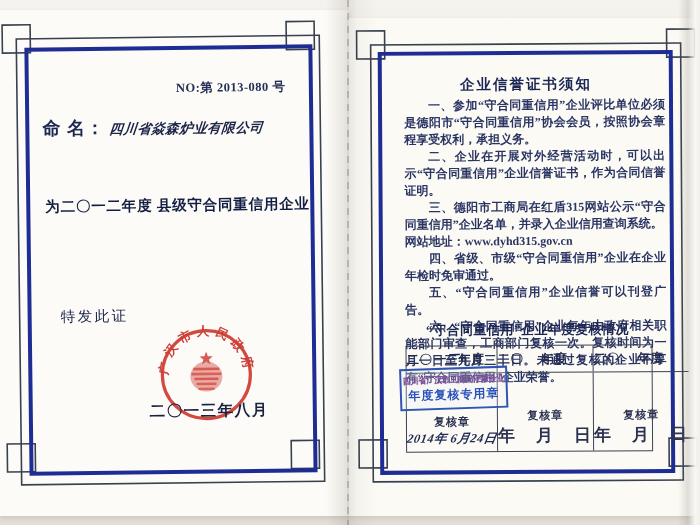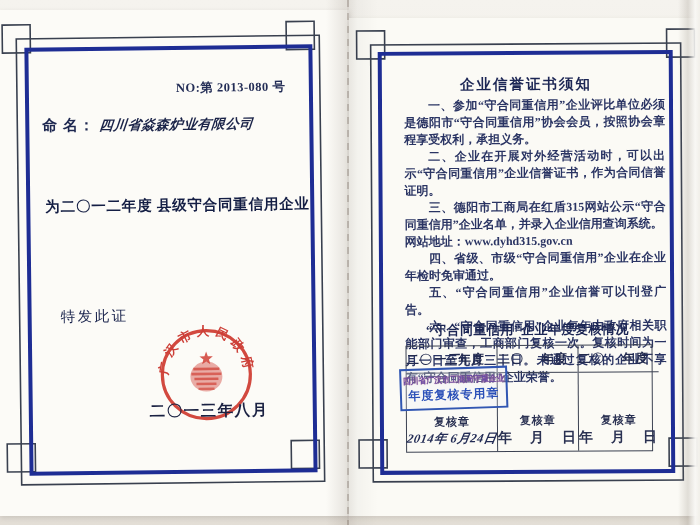--- a/index.html
+++ b/index.html
@@ -13,21 +13,21 @@
   #paper-left{left:0;top:10px;width:349px;height:506px;box-shadow:0 2px 5px rgba(90,80,70,.18);}
   #paper-right{left:349px;top:18px;width:349px;height:498px;background:#fbfaf5;box-shadow:0 2px 5px rgba(90,80,70,.15);}
   .page-inner{position:absolute;left:0;top:0;right:0;bottom:0;}
   #left-inner{transform:rotate(-0.7deg);}
   #right-inner{transform:rotate(-0.35deg);}
   svg.frame{position:absolute;left:0;top:0;}
 
   
   .serial{position:absolute;left:178px;top:70px;font-size:12.5px;color:#232d56;letter-spacing:.5px;font-weight:bold;}
   .name-row{position:absolute;left:44px;top:105px;color:#1d2750;white-space:nowrap;}
-  .name-label{font-size:15px;font-weight:bold;letter-spacing:1px;margin-top:21px;}
+  .name-label{font-size:18px;font-weight:bold;letter-spacing:1px;margin-top:21px;}
   .company{font-size:13.5px;font-weight:bold;font-style:italic;letter-spacing:.5px;color:#1a2348;transform:skewX(-6deg);display:inline-block;}
   .award{position:absolute;left:46px;top:186px;width:272px;font-size:14.5px;font-weight:bold;letter-spacing:.8px;color:#141e44;white-space:nowrap;}
   .issue{position:absolute;left:60px;top:296px;font-size:14.5px;font-weight:normal;letter-spacing:2.5px;color:#16204a;}
   .issue-date{position:absolute;left:148px;top:391px;font-size:15.5px;font-weight:bold;letter-spacing:1.5px;color:#1a2142;z-index:4;}
   #seal{position:absolute;left:140px;top:300px;z-index:3;opacity:.92;}
 
   
   .notice-title{position:absolute;left:28px;top:57px;width:300px;text-align:center;
     font-size:14.5px;font-weight:bold;letter-spacing:2px;color:#1c2654;}
   .notice-body{position:absolute;left:56px;top:79px;width:261px;color:#2a3463;
@@ -38,21 +38,21 @@
     font-size:13px;font-weight:bold;letter-spacing:.5px;color:#1c2654;}
   .review-table{position:absolute;left:56px;top:327px;width:245px;height:105px;
     border:1.5px solid #3c4252;display:flex;}
   .review-col{flex:1;border-left:1.5px solid #3c4252;display:flex;flex-direction:column;position:relative;}
   .review-col:first-child{border-left:none;}
   .year-cell{height:26px;border-bottom:1.5px solid #3c4252;display:flex;align-items:center;justify-content:flex-start;
     font-size:12.5px;font-weight:bold;color:#222a4e;letter-spacing:.5px;}
   .year-hand{display:inline-block;min-width:18px;text-align:center;font-style:italic;transform:skewX(-8deg);}
   .cell-bottom{flex:1;display:flex;flex-direction:column;justify-content:flex-end;align-items:center;padding-bottom:4px;}
   .seal-label{font-size:11px;font-weight:bold;color:#2a3152;letter-spacing:1px;}
-  .date-value{font-size:14px;color:#2a3152;letter-spacing:2px;font-weight:bold;margin-top:1px;white-space:nowrap;}
+  .date-value{font-size:17px;color:#2a3152;letter-spacing:2px;font-weight:bold;margin-top:1px;white-space:nowrap;}
   .date-value.handwritten{font-style:italic;letter-spacing:.5px;font-size:12.5px;color:#232c55;transform:skewX(-10deg);}
   .review-stamp{position:absolute;left:-7px;top:21px;width:108px;height:42px;z-index:2;
     border:2.5px solid #3156b2;background:rgba(235,241,252,.25);transform:rotate(-1.6deg);
     display:flex;flex-direction:column;align-items:center;justify-content:center;box-sizing:border-box;}
   .stamp-line1{font-size:8.5px;font-weight:bold;color:#6a4ea8;white-space:nowrap;
     text-shadow:0 0 1px rgba(190,50,70,.55);transform:scaleX(.92);}
   .stamp-line2{font-size:12px;font-weight:bold;color:#2b50b8;letter-spacing:1px;white-space:nowrap;}
 
   
   .crease{position:absolute;left:326px;top:0;width:52px;height:525px;z-index:5;pointer-events:none;

